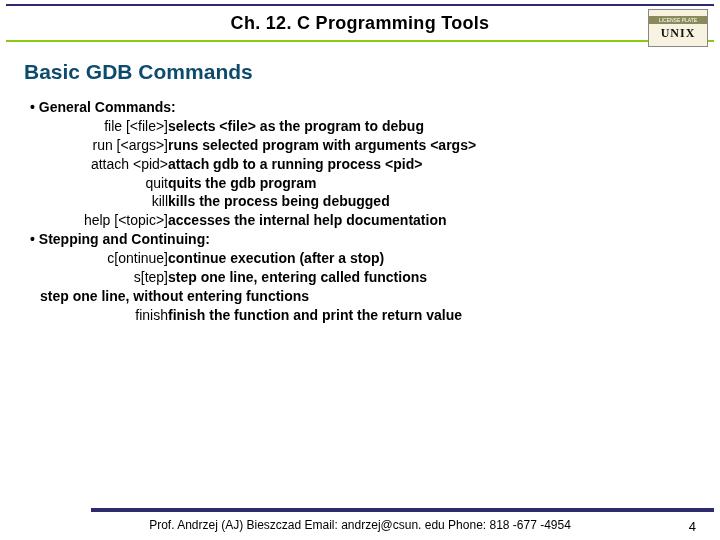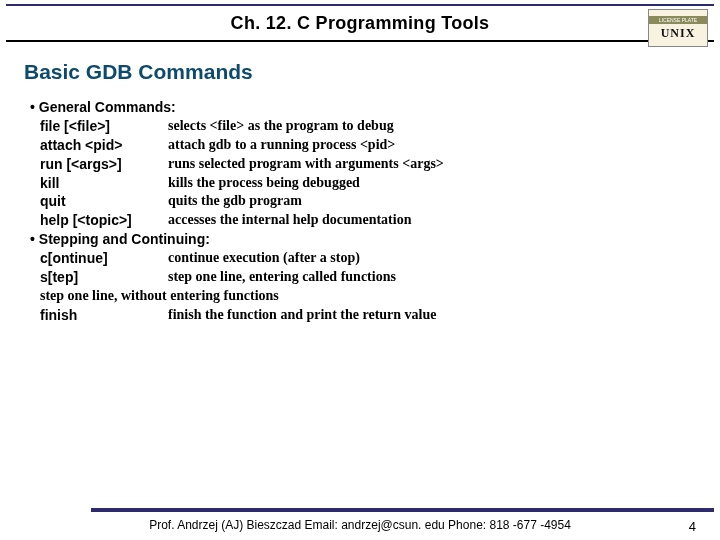--- a/index.html
+++ b/index.html
@@ -8,21 +8,21 @@
       height: 540px;
       background: #ffffff;
       font-family: Arial, Helvetica, sans-serif;
       position: relative;
       overflow: hidden;
     }
     .header-bar {
       position: relative;
       height: 38px;
       border-top: 2px solid #2e2a6e;
-      border-bottom: 2px solid #000000;
+      border-bottom: 2px solid #84cc16;
       margin: 4px 6px 0 6px;
       display: flex;
       align-items: center;
       justify-content: center;
     }
     .header-title {
       font-size: 18px;
       font-weight: bold;
       color: #000;
       letter-spacing: 0.3px;
@@ -71,28 +71,28 @@
       line-height: 1.35;
     }
     .bullet-line {
       font-weight: bold;
     }
     .cmd-row {
       display: flex;
       margin-left: 10px;
     }
     .cmd-name {
-      font-weight: bold;
+      font-weight: normal;
       width: 128px;
       flex-shrink: 0;
+      text-align: right;
     }
     .cmd-desc {
       font-weight: bold;
       flex: 1;
-      font-family: Liberation Serif, serif;
     }
     .footer {
       position: absolute;
       bottom: 0;
       left: 0;
       right: 0;
       height: 32px;
     }
     .footer-line {
       height: 4px;
@@ -126,34 +126,34 @@
 
 <div class="section-title">Basic GDB Commands</div>
 
 <div class="content">
   <div class="bullet-line">• General Commands:</div>
   <div class="cmd-row">
     <span class="cmd-name">file [&lt;file&gt;]</span>
     <span class="cmd-desc">selects &lt;file&gt; as the program to debug</span>
   </div>
   <div class="cmd-row">
+    <span class="cmd-name">run [&lt;args&gt;]</span>
+    <span class="cmd-desc">runs selected program with arguments &lt;args&gt;</span>
+  </div>
+  <div class="cmd-row">
     <span class="cmd-name">attach &lt;pid&gt;</span>
     <span class="cmd-desc">attach gdb to a running process &lt;pid&gt;</span>
   </div>
   <div class="cmd-row">
-    <span class="cmd-name">run [&lt;args&gt;]</span>
-    <span class="cmd-desc">runs selected program with arguments &lt;args&gt;</span>
+    <span class="cmd-name">quit</span>
+    <span class="cmd-desc">quits the gdb program</span>
   </div>
   <div class="cmd-row">
     <span class="cmd-name">kill</span>
     <span class="cmd-desc">kills the process being debugged</span>
-  </div>
-  <div class="cmd-row">
-    <span class="cmd-name">quit</span>
-    <span class="cmd-desc">quits the gdb program</span>
   </div>
   <div class="cmd-row">
     <span class="cmd-name">help [&lt;topic&gt;]</span>
     <span class="cmd-desc">accesses the internal help documentation</span>
   </div>
 
   <div class="bullet-line">• Stepping and Continuing:</div>
   <div class="cmd-row">
     <span class="cmd-name">c[ontinue]</span>
     <span class="cmd-desc">continue execution (after a stop)</span>

